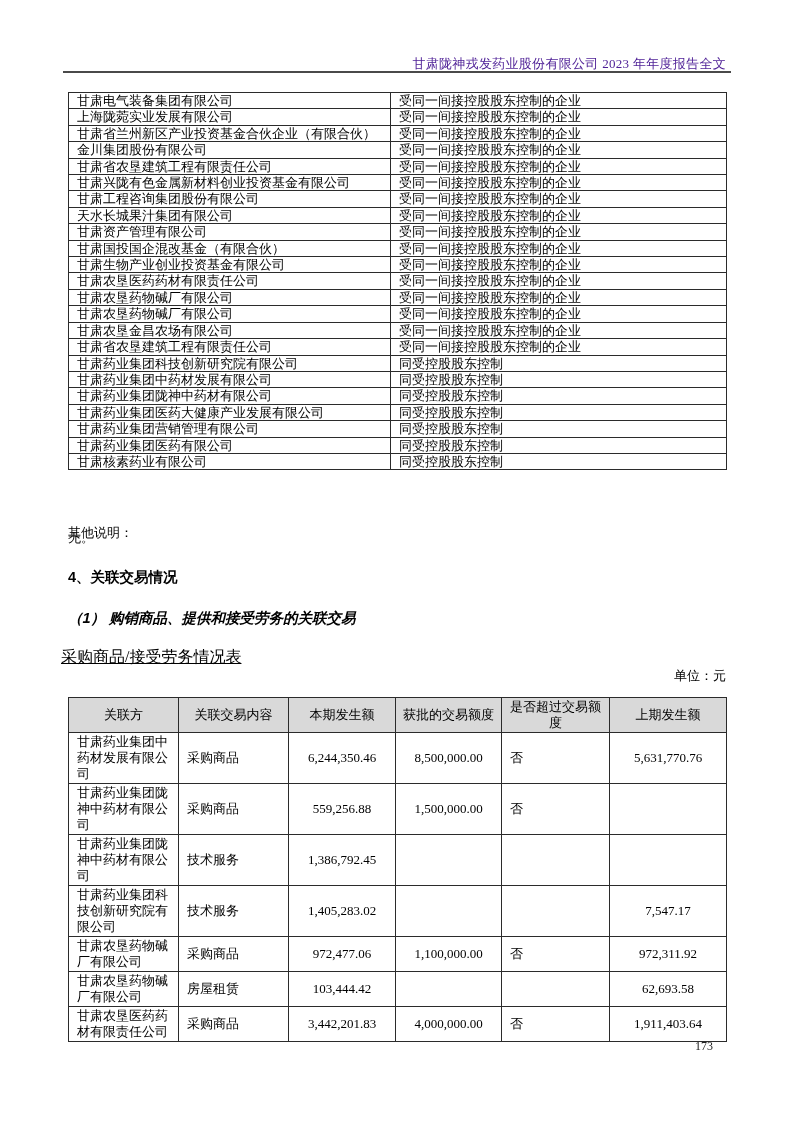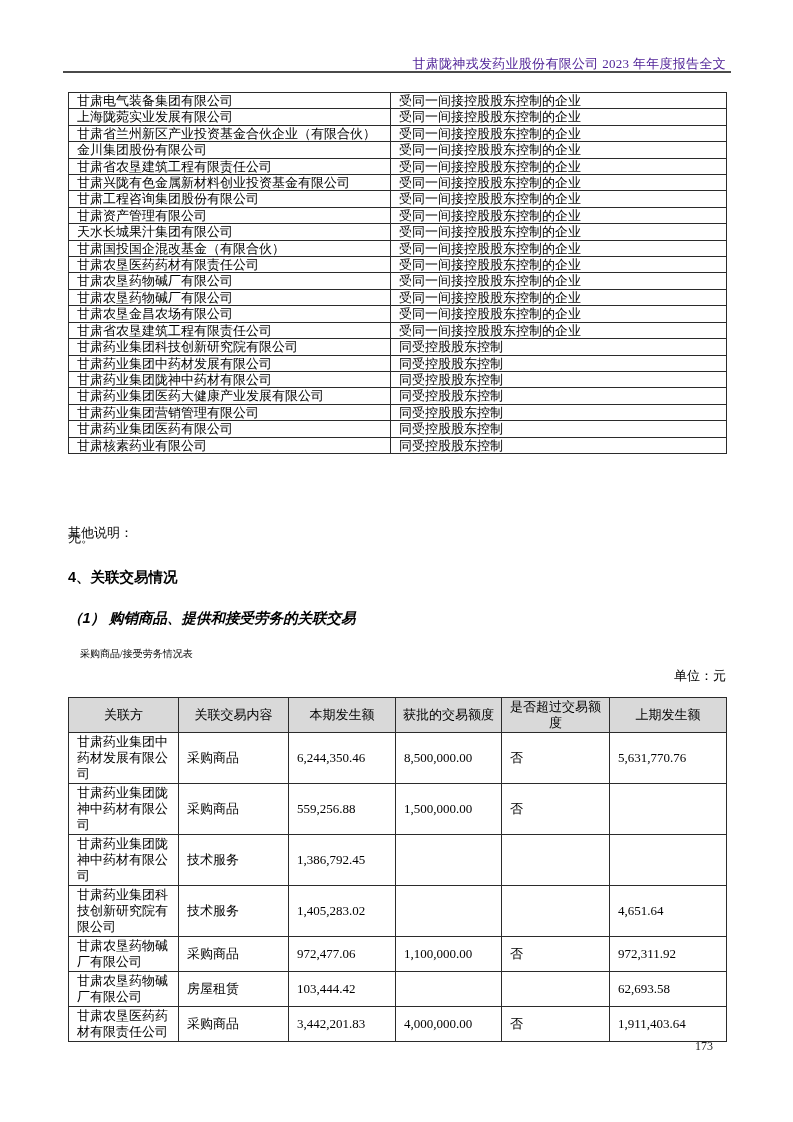--- a/index.html
+++ b/index.html
@@ -28,34 +28,34 @@
   .other-label   { position:absolute; top:497px; left:68px; font-size:13px;margin-top:27px; }
   .other-content { position:absolute; top:529px; left:68px; font-size:13px; }
   .sec-heading {
     position:absolute; top:568px; left:68px;
     font-family:"Liberation Sans", sans-serif; font-weight:bold; font-size:14.5px;
   }
   .sec-subheading {
     position:absolute; top:609px; left:68px;
     font-family:"Liberation Sans", sans-serif; font-weight:bold; font-size:14.5px;font-style:italic;
   }
-  .tbl-caption { position:absolute; top:647px; left:80px; font-size:10px; }
+  .tbl-caption { position:absolute; top:647px; left:61px; font-size:16px;text-decoration:underline; }
   .unit-label  { position:absolute; top:667px; right:67px; font-size:13px; }
   
   .t2 { position:absolute; top:697px; left:68px; width:658px; }
   .t2 th {
     border:1px solid #2b2b2b; background:#d9d9d9; font-weight:normal;
     font-size:13px; line-height:16px; padding:1px 2px; text-align:center;
     vertical-align:middle; word-break:break-all; height:32px;
   }
   .t2 td {
     border:1px solid #2b2b2b; font-size:13px; line-height:16px;
     padding:1px 8px; vertical-align:middle; word-break:break-all;
   }
-  .t2 td.num { text-align:left; }
+  .t2 td.num { text-align:center; }
   .page-number { position:absolute; top:1039px; right:80px; font-size:12px; color:#222; }
 </style>
 </head>
 <body>
 
 <div class="page">
 
   <div class="report-header">甘肃陇神戎发药业股份有限公司 2023 年年度报告全文</div>
   <div class="header-rule"></div>
 
@@ -87,29 +87,33 @@
         </tr>
       <tr>
           <td>甘肃兴陇有色金属新材料创业投资基金有限公司</td>
           <td>受同一间接控股股东控制的企业</td>
         </tr>
       <tr>
           <td>甘肃工程咨询集团股份有限公司</td>
           <td>受同一间接控股股东控制的企业</td>
         </tr>
       <tr>
+          <td>天水长城果汁集团有限公司</td>
+          <td>受同一间接控股股东控制的企业</td>
+        </tr>
+      <tr>
           <td>甘肃资产管理有限公司</td>
           <td>受同一间接控股股东控制的企业</td>
         </tr>
       <tr>
-          <td>天水长城果汁集团有限公司</td>
-          <td>受同一间接控股股东控制的企业</td>
-        </tr>
-      <tr>
           <td>甘肃国投国企混改基金（有限合伙）</td>
+          <td>受同一间接控股股东控制的企业</td>
+        </tr>
+      <tr>
+          <td>甘肃生物产业创业投资基金有限公司</td>
           <td>受同一间接控股股东控制的企业</td>
         </tr>
       <tr>
           <td>甘肃农垦医药药材有限责任公司</td>
           <td>受同一间接控股股东控制的企业</td>
         </tr>
       <tr>
           <td>甘肃农垦药物碱厂有限公司</td>
           <td>受同一间接控股股东控制的企业</td>
         </tr>
@@ -207,21 +211,21 @@
         <td class="num"></td>
         <td></td>
         <td class="num"></td>
       </tr>
       <tr>
         <td>甘肃药业集团科技创新研究院有限公司</td>
         <td>技术服务</td>
         <td class="num">1,405,283.02</td>
         <td class="num"></td>
         <td></td>
-        <td class="num">4,651.64</td>
+        <td class="num">7,547.17</td>
       </tr>
       <tr>
         <td>甘肃农垦药物碱厂有限公司</td>
         <td>采购商品</td>
         <td class="num">972,477.06</td>
         <td class="num">1,100,000.00</td>
         <td>否</td>
         <td class="num">972,311.92</td>
       </tr>
       <tr>

